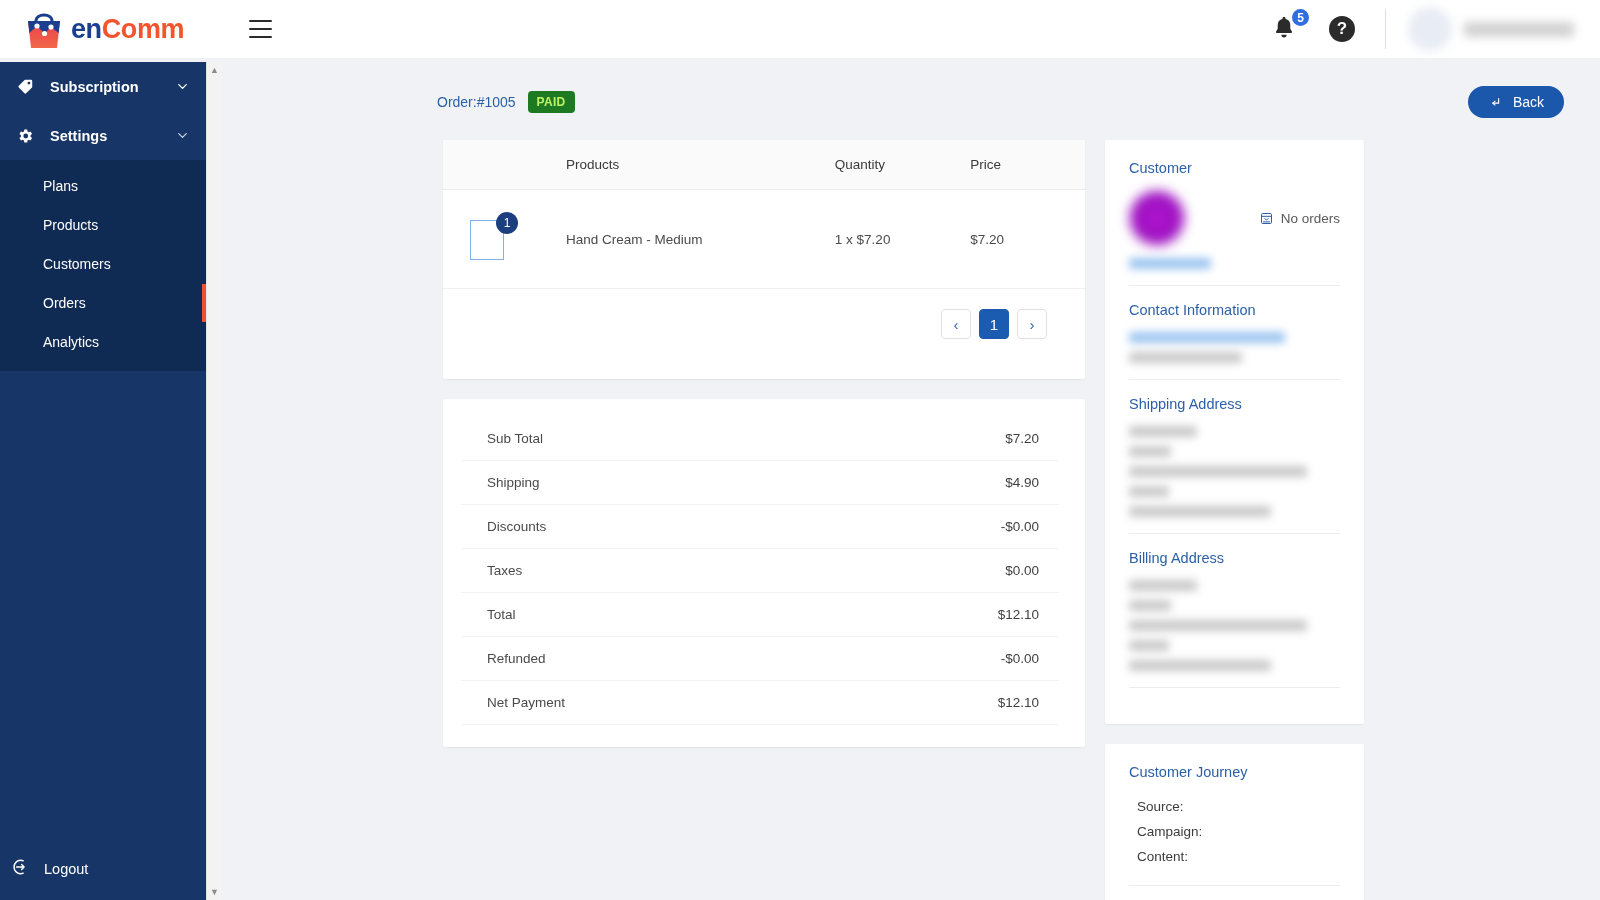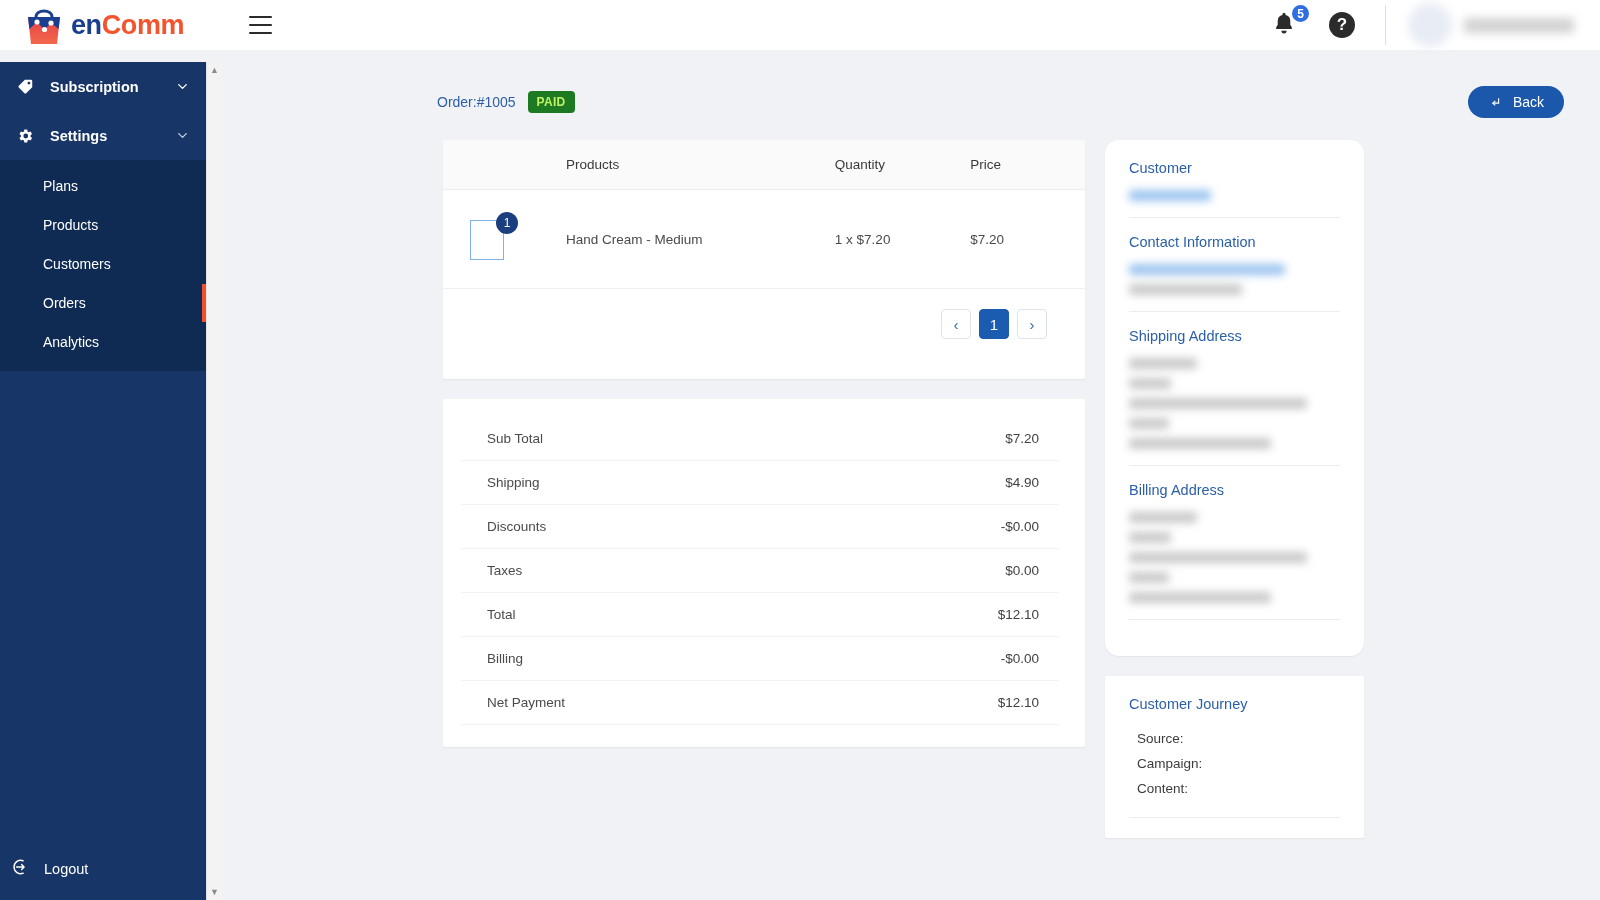--- a/index.html
+++ b/index.html
@@ -6,21 +6,21 @@
   html, body {
     width: 1600px; height: 900px;
     font-family: "Liberation Sans", sans-serif;
     background: #f0f2f5;
     overflow: hidden;
   }
 
   
   .topbar {
     position: absolute; top: 0; left: 0;
-    width: 1600px; height: 50px;
+    width: 1600px; height: 58px;
     background: #ffffff;
     display: flex; align-items: center;
     z-index: 30;
   }
   .logo-wrap {
     width: 206px; height: 62px;
     display: flex; align-items: center; gap: 7px;
     padding-left: 24px;
   }
   .logo-mark { width: 40px; height: 42px; flex: none; }
@@ -212,21 +212,21 @@
     display: flex; justify-content: space-between; align-items: center;
     padding: 14px 20px 14px 26px;
     margin: 0 18px;
     border-bottom: 1px solid #f1f1f1;
     font-size: 13.5px; color: #4a4a4a;
   }
   .tot-row:last-child { border-bottom: 1px solid #f1f1f1; }
   .tot-val { color: #3f3f3f; }
 
   
-  .cust-card { padding: 20px 24px 22px 24px; margin-bottom: 20px; border-radius: 14px; }
+  .cust-card { padding: 20px 24px 22px 24px; margin-bottom: 20px; }
   .sec-title { font-size: 14.5px; color: #2b5fa8; margin-bottom: 14px; }
   .cust-top { display: flex; align-items: center; justify-content: space-between; }
   .cust-avatar {
     width: 56px; height: 56px; border-radius: 50%;
     background: radial-gradient(circle, #b017cf 0%, #9d0fc0 55%, rgba(170,20,200,0.15) 100%);
     filter: blur(6px);
   }
   .no-orders { display: flex; align-items: center; gap: 7px; font-size: 13.5px; color: #5a5a5a; }
   .blur-line {
     height: 11px; border-radius: 3px;
@@ -428,35 +428,47 @@
         </div>
         <div class="tot-row">
           <span>Taxes</span>
           <span class="tot-val">$0.00</span>
         </div>
         <div class="tot-row">
           <span>Total</span>
           <span class="tot-val">$12.10</span>
         </div>
         <div class="tot-row">
-          <span>Billing</span>
+          <span>Refunded</span>
           <span class="tot-val">-$0.00</span>
         </div>
         <div class="tot-row">
           <span>Net Payment</span>
           <span class="tot-val">$12.10</span>
         </div>
       </div>
     </div>
 
     <div class="col-right">
 
       <div class="card cust-card">
         <div class="sec-title">Customer</div>
 
+        <div class="cust-top">
+          <div class="cust-avatar"></div>
+          <div class="no-orders">
+            <svg viewBox="0 0 24 24" width="15" height="15">
+              <rect x="4" y="4" width="16" height="16" rx="2" fill="none" stroke="#2b5fa8" stroke-width="1.6"></rect>
+              <path d="M4 8.5h16" stroke="#2b5fa8" stroke-width="1.6"></path>
+              <path d="M9.3 12l2.7 2.7 2.7-2.7" stroke="#2b5fa8" stroke-width="1.6" fill="none" stroke-linecap="round" stroke-linejoin="round"></path>
+              <path d="M7 17.4h10" stroke="#2b5fa8" stroke-width="1.6" stroke-linecap="round"></path>
+            </svg>
+            <span>No orders</span>
+          </div>
+        </div>
         <div class="blur-line bl-link" style="width:82px;margin-top:12px;"></div>
 
         <div class="divider-soft"></div>
 
         <div class="sec-block">
           <div class="sec-title">Contact Information</div>
           <div class="blur-line bl-link" style="width:156px;"></div>
           <div class="blur-line bl-grey" style="width:113px;"></div>
         </div>
 

